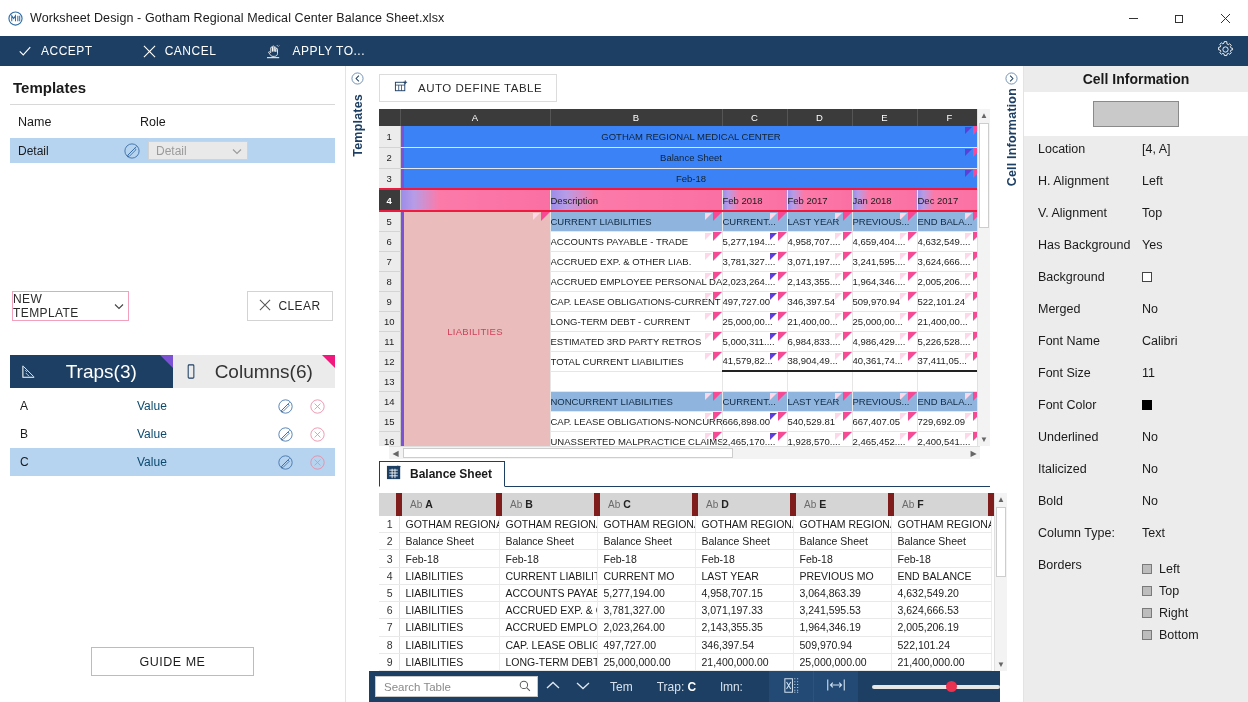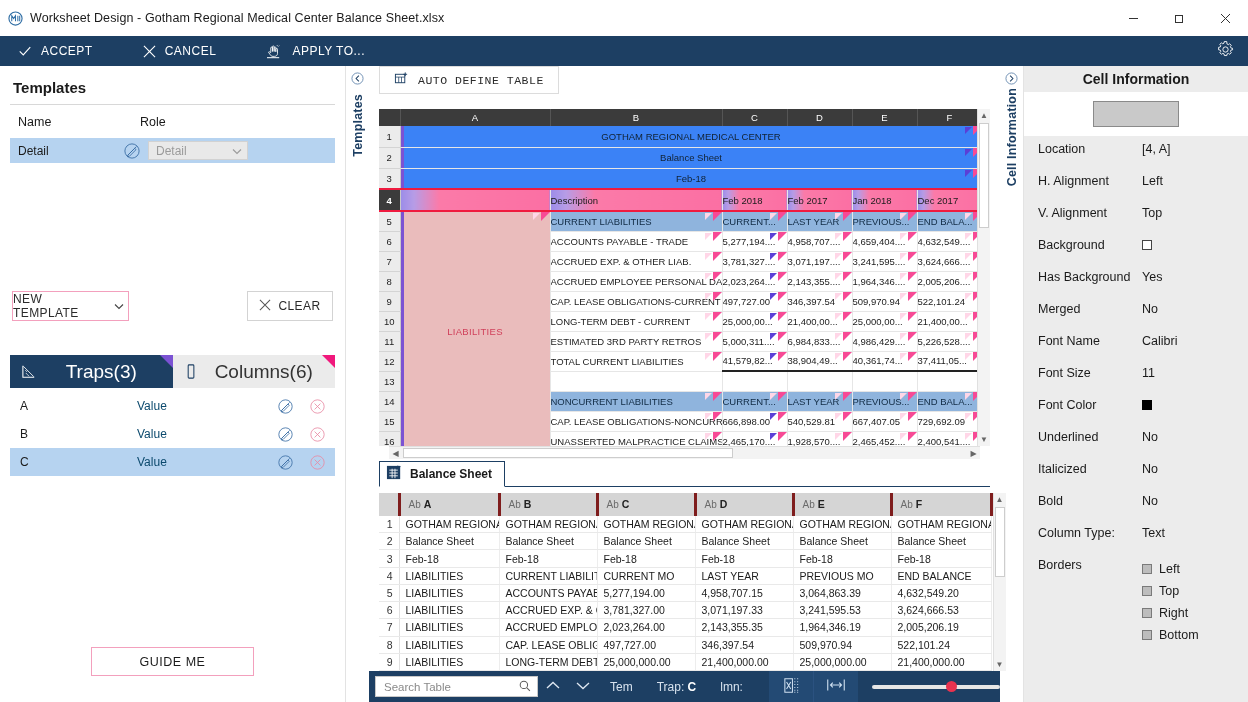--- a/index.html
+++ b/index.html
@@ -108,21 +108,21 @@
     display: flex; flex-direction: column; align-items: center; padding-top: 6px;
   }
   .vstrip .varrow { margin-bottom: 6px; }
   .vtext {
     writing-mode: vertical-rl; transform: rotate(180deg);
     font-size: 12.5px; font-weight: bold; color: #1d3f63; letter-spacing: .2px;
   }
 
   
   .center { flex: 1; min-width: 0; background: #fff; display: flex; flex-direction: column; }
-  .adt-bar { height: 43px; flex:0 0 43px; display: flex; padding-left: 10px; font-family: Liberation Mono, monospace; }
+  .adt-bar { height: 43px; flex:0 0 43px; display: flex; align-items: center; padding-left: 10px; }
   .adt-btn {
     height: 28px; border: 1px solid #dcdcdc; background: #fff; display: inline-flex;
     align-items: center; gap: 9px; padding: 0 14px; font-size: 11.5px; letter-spacing: .5px; color:#2b2b2b;
   }
 
   .sheet-wrap { flex: 1 1 0; min-height: 0; display: flex; flex-direction: column; padding: 0 10px 0 10px; }
   .sheet-scroll { flex: 1; display: flex; min-height: 0; }
   .sheet { flex:1; min-width:0; overflow: hidden; position: relative; border:0; }
   table.grid { border-collapse: collapse; table-layout: fixed; width: 100%; }
   table.grid td, table.grid th { padding: 0; font-size: 9.5px; }
@@ -166,21 +166,21 @@
   .btm-tabs { height: 28px; display: flex; align-items: flex-end; border-bottom: 1px solid #1d3f63; }
   .btm-tab {
     display: flex; align-items: center; gap: 7px; height: 26px; padding: 0 12px 0 6px;
     border: 1px solid #1d3f63; border-bottom: 1px solid #fff; background: #fff;
     font-size: 12px; font-weight: bold; color: #1a1a1a; margin-bottom: -1px;
   }
   .btm-grid-wrap { flex:1; display:flex; min-height:0; margin-top: 6px; }
   table.btable { border-collapse: collapse; table-layout: fixed; width: 100%; font-size: 10.5px; }
   table.btable th {
     background: #d5d5d5; height: 21px; font-weight: normal; text-align: left;
-    padding-left: 8px; border-right: 3px solid #7f1d1d; color: #222;
+    padding-left: 8px; border-right: 6px solid #7f1d1d; color: #222;
   }
   table.btable th .ab { color: #6b6b6b; font-size: 10px; }
   table.btable th .cl { font-weight: bold; font-size: 10.5px; }
   table.btable td {
     height: 16px; border-bottom: 1px solid #e9e9e9; border-right: 1px solid #ededed;
     padding: 0 4px 0 6px; overflow: hidden; white-space: nowrap; background:#fff;
   }
   table.btable td.rn { width: 20px; text-align: center; background:#fff; color:#333; border-right:1px solid #e0e0e0;}
   .btm-hdr-row th.rn { background:#d5d5d5; }
 
@@ -847,26 +847,26 @@
           </div>
           <div class="ci-row">
             <span class="ci-k">H. Alignment</span>
             <span class="ci-v">Left</span>
           </div>
           <div class="ci-row">
             <span class="ci-k">V. Alignment</span>
             <span class="ci-v">Top</span>
           </div>
           <div class="ci-row">
+            <span class="ci-k">Has Background</span>
+            <span class="ci-v">Yes</span>
+          </div>
+          <div class="ci-row">
             <span class="ci-k">Background</span>
             <span class="ci-v"><i class="sq"></i></span>
-          </div>
-          <div class="ci-row">
-            <span class="ci-k">Has Background</span>
-            <span class="ci-v">Yes</span>
           </div>
           <div class="ci-row">
             <span class="ci-k">Merged</span>
             <span class="ci-v">No</span>
           </div>
           <div class="ci-row">
             <span class="ci-k">Font Name</span>
             <span class="ci-v">Calibri</span>
           </div>
           <div class="ci-row">

